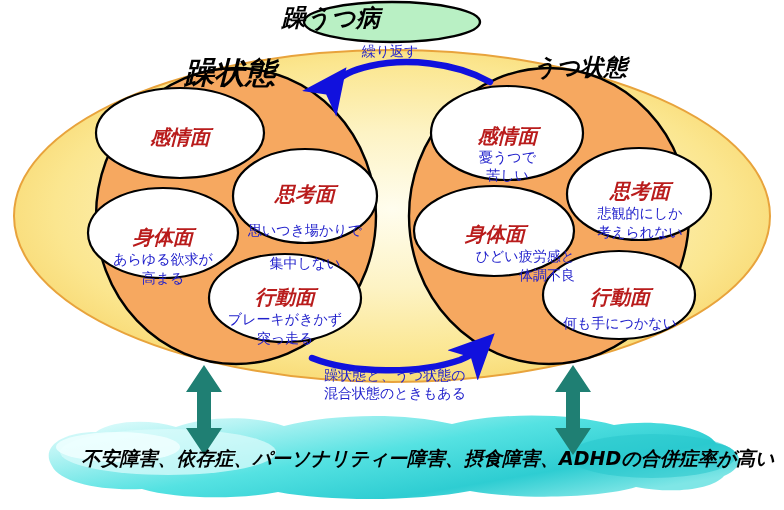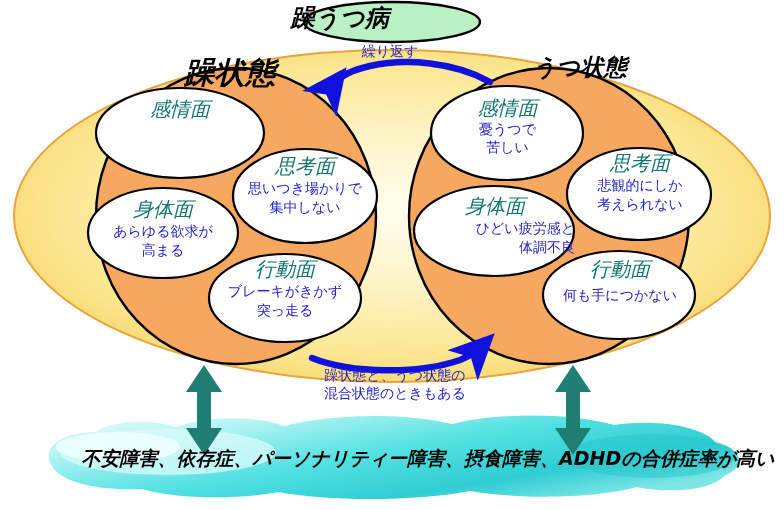--- a/index.html
+++ b/index.html
@@ -14,45 +14,45 @@
   
   .lbl{position:absolute;text-align:center;line-height:1.12;white-space:nowrap;}
   .hdg{
     font-weight:bold;font-style:italic;color:#000000;
     letter-spacing:.02em;
   }
   .sub{color:#2222cc;font-weight:normal;}
 
   
   #title-text{
-    left:16px;top:5px;width:648px;font-size:24px;
+    left:7px;top:5px;width:648px;font-size:24px;
     font-weight:bold;font-style:italic;color:#000;
   }
 
   
   #manic-heading{left:96px;top:56px;width:180px;font-size:30px;text-align:right;}
   #depressive-heading{left:490px;top:55px;width:180px;font-size:23px;}
 
   
   #repeat-caption{left:330px;top:44px;width:120px;font-size:14px;}
   #mixed-caption{left:290px;top:367px;width:210px;font-size:14px;line-height:1.25;}
 
   
   .bubble{position:absolute;text-align:center;line-height:1.16;}
-  .bubble .t{font-weight:normal;font-style:italic;color:#0f766e;display:block;}
+  .bubble .t{font-weight:bold;font-style:italic;color:#b91c1c;display:block;margin-top:28px;}
   .bubble .d{color:#2222cc;display:block;}
 
   
   #m-emotion{left:100px;top:98px;width:160px;}
   #m-emotion .t{font-size:20px;}
   #m-emotion .d{font-size:14px;margin-top:3px;}
 
   #m-thought{left:235px;top:155px;width:140px;}
   #m-thought .t{font-size:20px;}
-  #m-thought .d{font-size:14px;margin-top:1px;line-height:1.3;}
+  #m-thought .d{font-size:14px;margin-top:15px;line-height:1.3;}
 
   #m-body{left:88px;top:198px;width:150px;}
   #m-body .t{font-size:20px;}
   #m-body .d{font-size:14px;margin-top:1px;line-height:1.3;}
 
   #m-behavior{left:210px;top:258px;width:150px;}
   #m-behavior .t{font-size:20px;}
   #m-behavior .d{font-size:14px;margin-top:1px;line-height:1.3;}
 
   

